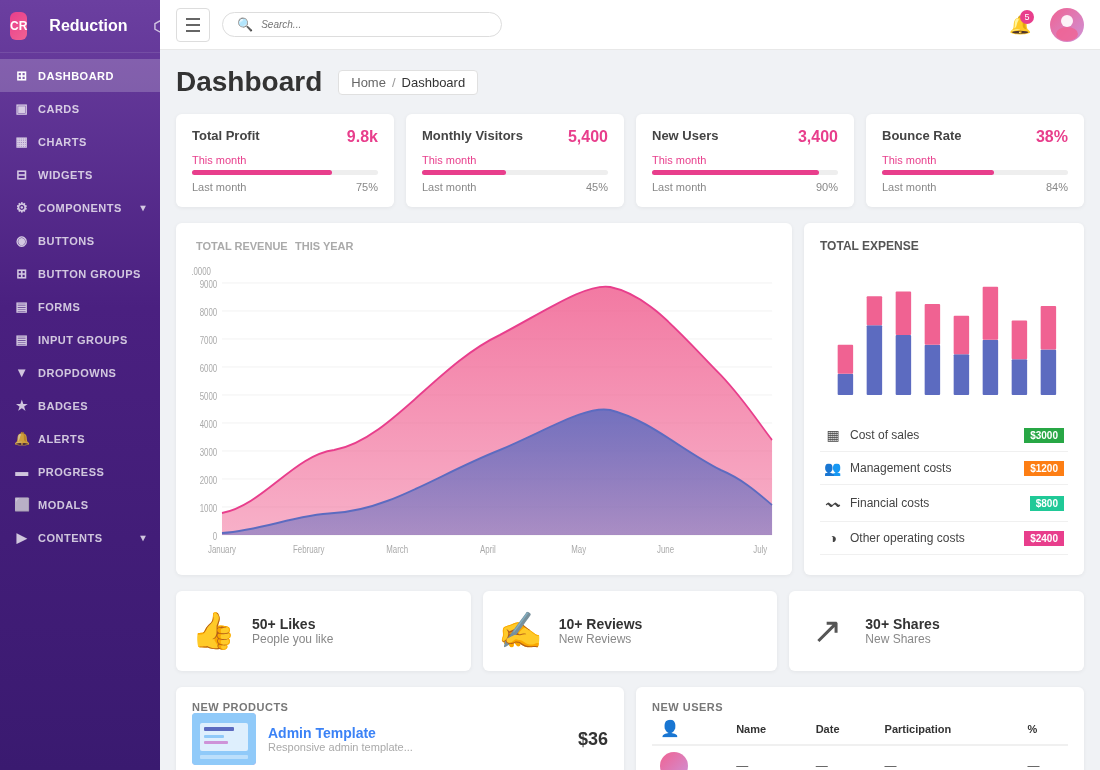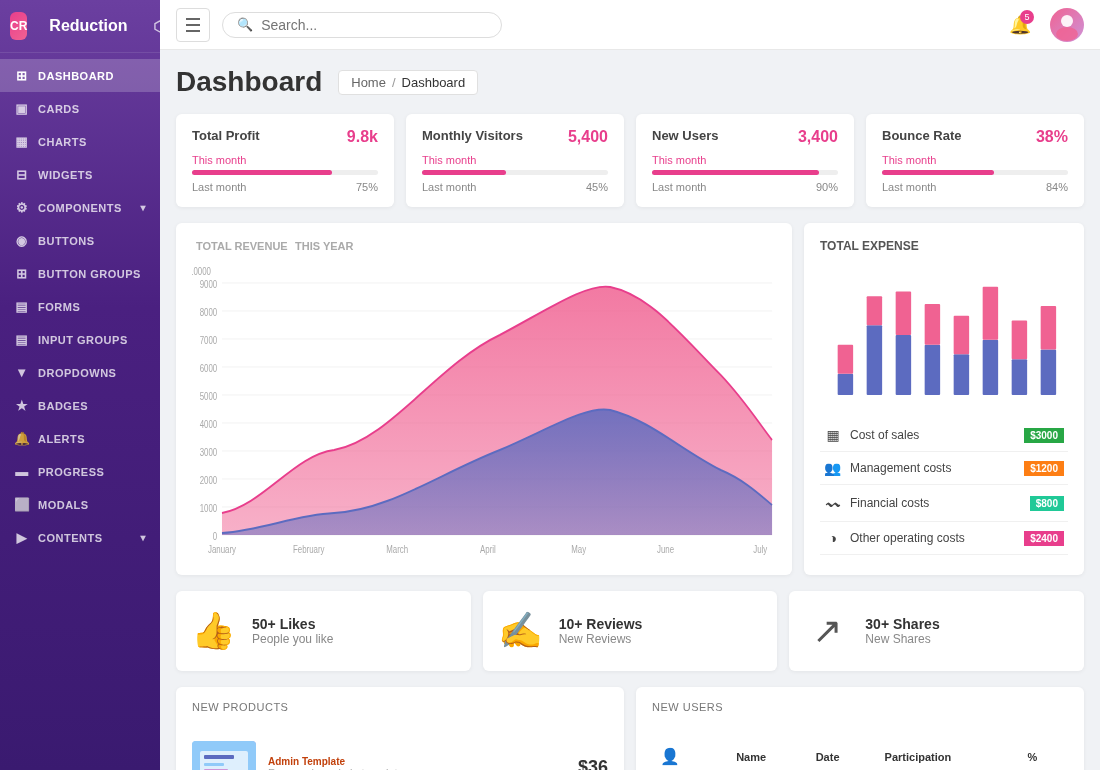--- a/index.html
+++ b/index.html
@@ -81,22 +81,22 @@
     }
     .search-box {
       display: flex; align-items: center;
       border: 1px solid #ddd;
       border-radius: 20px;
       padding: 4px 14px;
       gap: 8px;
       flex: 1; max-width: 280px;
     }
     .search-box input {
-      border: none; outline: none; font-size: 14px; color: #14532d;
-      background: transparent; width: 100%;
+      border: none; outline: none; font-size: 10px; color: #14532d;
+      background: transparent; width: 100%; font-style: italic;
     }
     .header-spacer { flex: 1; }
     .header-bell {
       position: relative;
       width: 34px; height: 34px;
       display: flex; align-items: center; justify-content: center;
       cursor: pointer;
     }
     .bell-badge {
       position: absolute; top: 2px; right: 4px;
@@ -225,35 +225,35 @@
     .bottom-row {
       display: grid; grid-template-columns: 1fr 1fr;
       gap: 12px;
     }
     .bottom-card {
       background: #fff; border-radius: 6px;
       padding: 14px 16px;
       box-shadow: 0 1px 4px rgba(0,0,0,0.06);
     }
     .section-title {
-      font-size: 11px; font-weight: 400; color: #777; text-transform: uppercase;
-      margin-bottom: 28px; letter-spacing: 0.5px;
+      font-size: 11px; font-weight: 700; color: #777; text-transform: uppercase;
+      margin-bottom: 0; letter-spacing: 0.5px;
     }
     .product-item {
       display: flex; align-items: center; gap: 12px;
     }
     .product-thumb {
       width: 64px; height: 52px;
       background: linear-gradient(135deg, #90caf9, #ce93d8);
       border-radius: 4px;
       overflow: hidden;
       display: flex; align-items: center; justify-content: center;
       flex-shrink: 0;
     }
-    .product-info .product-name { font-size: 10px; font-weight: 600; color: #c2410c; }
+    .product-info .product-name { font-size: 14px; font-weight: 600; color: #3b82f6; }
     .product-info .product-desc { font-size: 11px; color: #aaa; }
     .product-price { margin-left: auto; font-size: 18px; font-weight: 700; color: #333; }
 
     
     .users-table { width: 100%; border-collapse: collapse; }
     .users-table th {
       font-size: 11px; font-weight: 700; color: #333;
       padding: 6px 8px; text-align: left;
       border-bottom: 2px solid #f0f0f0;
     }

